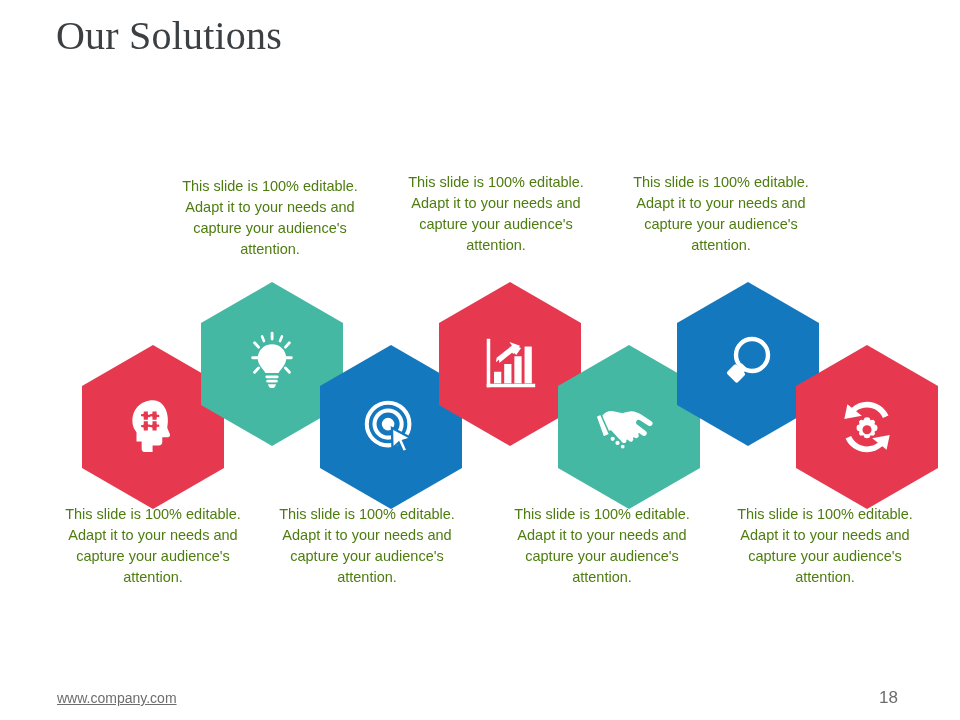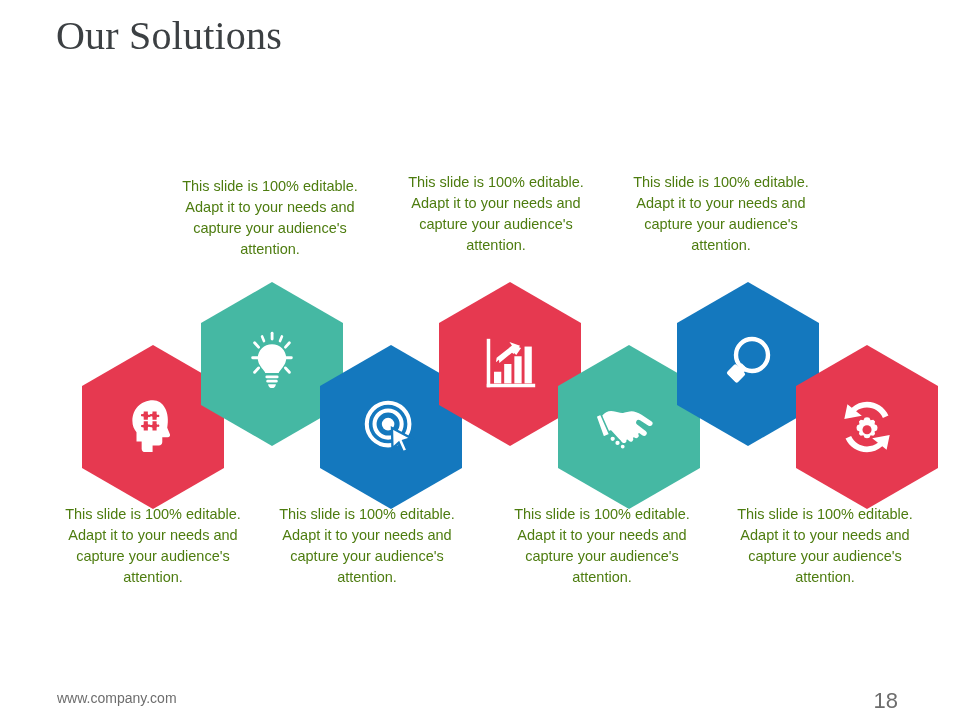--- a/index.html
+++ b/index.html
@@ -68,29 +68,30 @@
   .caption-bottom { width: 196px; }
 
   
   .footer-url {
     position: absolute;
     left: 57px;
     top: 690px;
     font-family: "Liberation Sans", sans-serif;
     font-size: 14px;
     color: #6d6d6d;
+    text-decoration: underline;
   }
   .footer-page {
     position: absolute;
     left: 868px;
     top: 688px;
     width: 30px;
     text-align: right;
     font-family: "Liberation Sans", sans-serif;
-    font-size: 22px;
+    font-size: 17px;
     color: #6d6d6d;
   }
 </style>
 </head>
 <body>
 
 <div class="slide">
 
   <div class="slide-title">Our Solutions</div>
 

